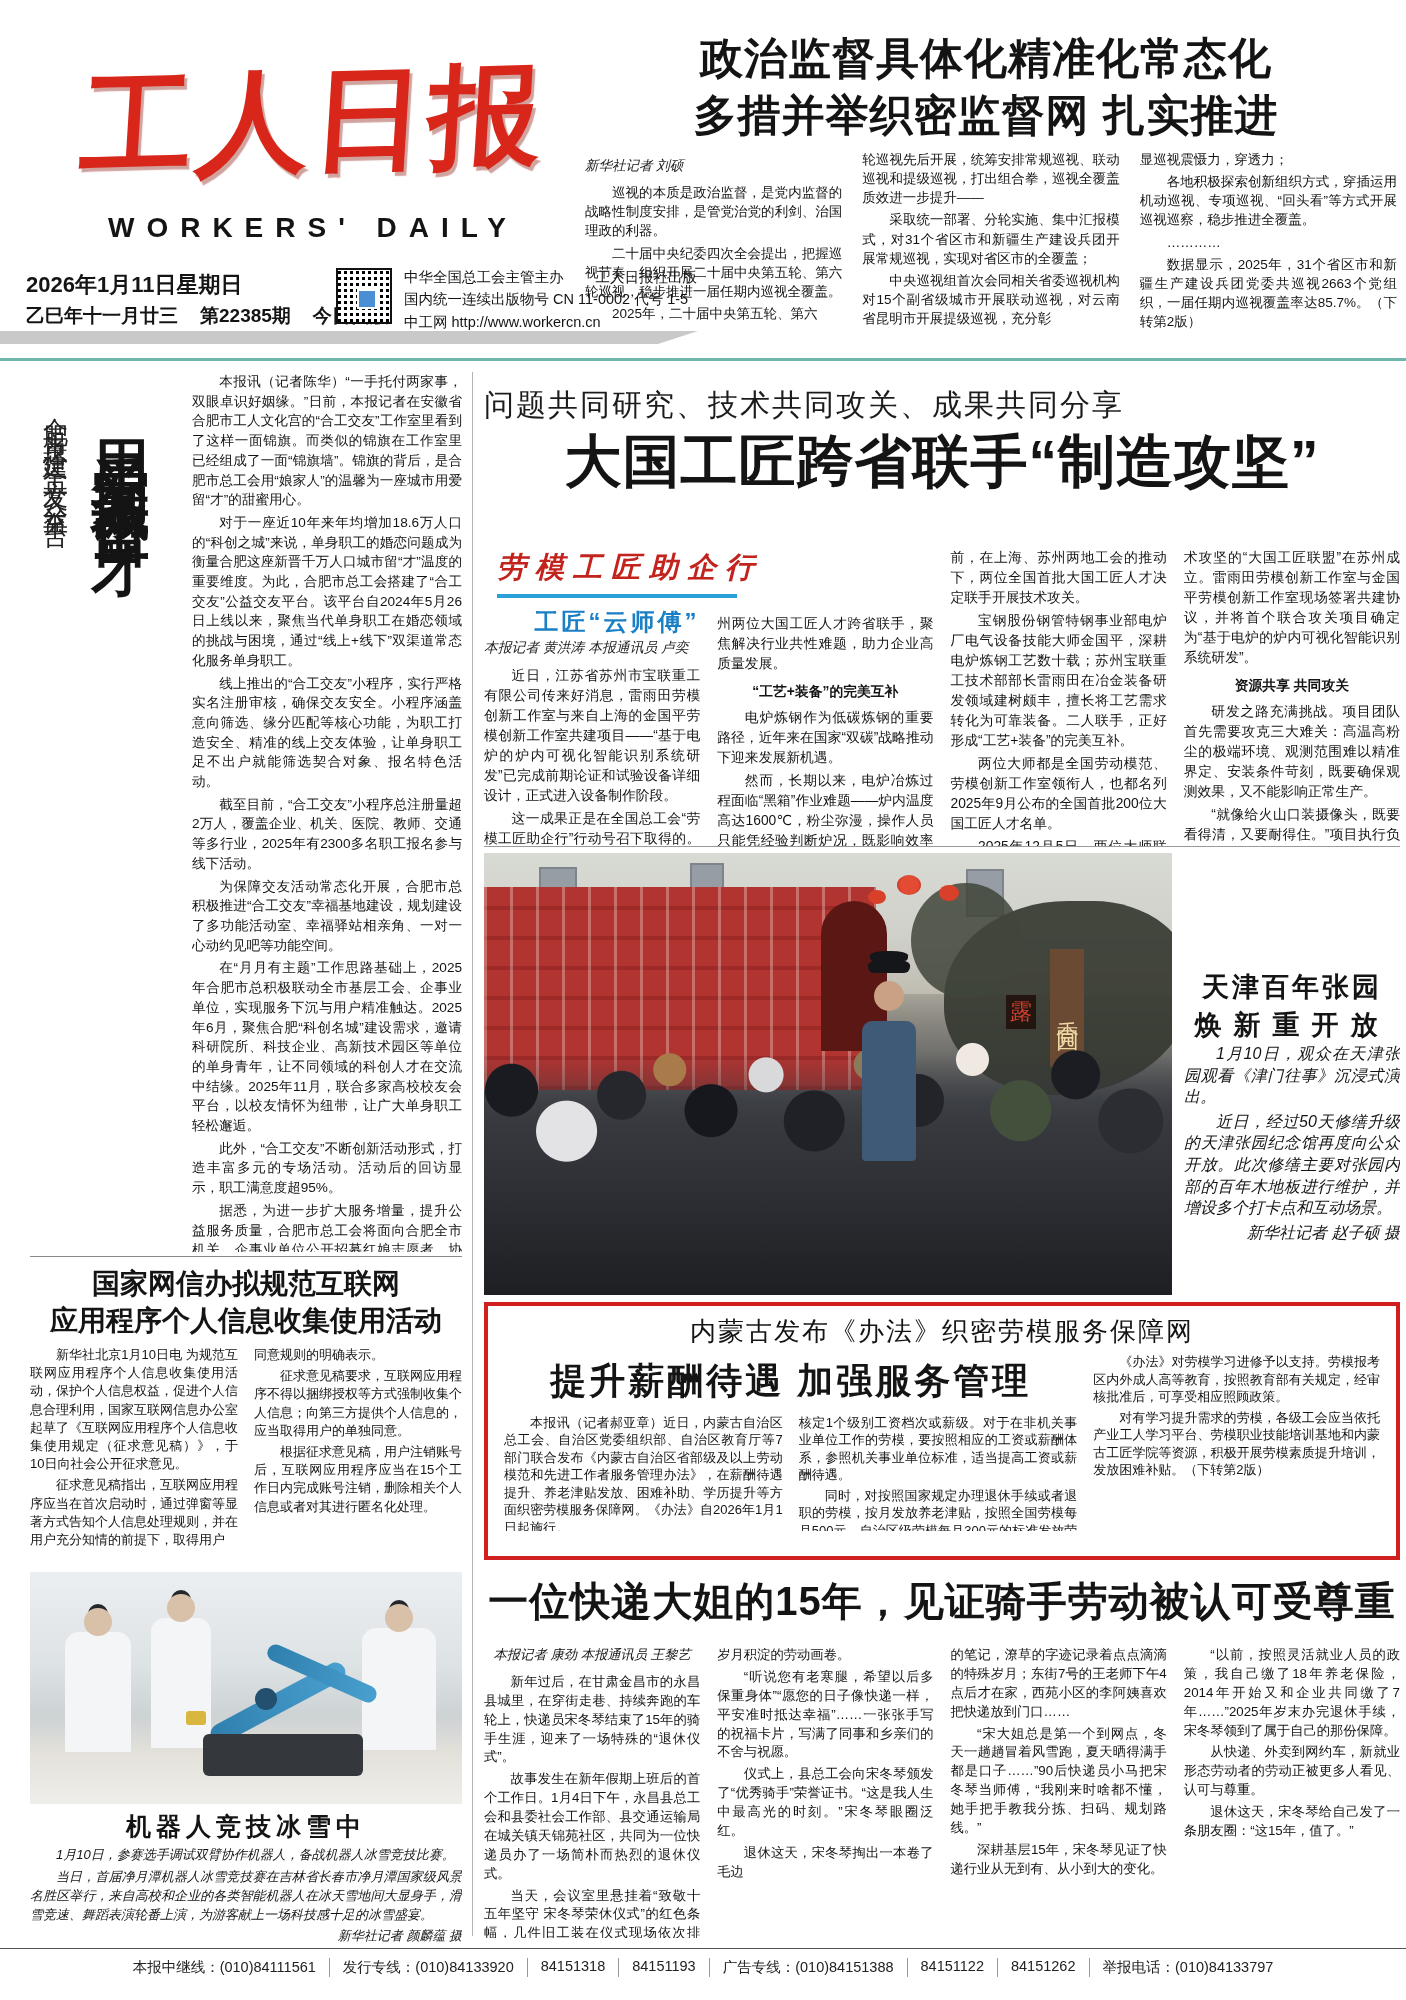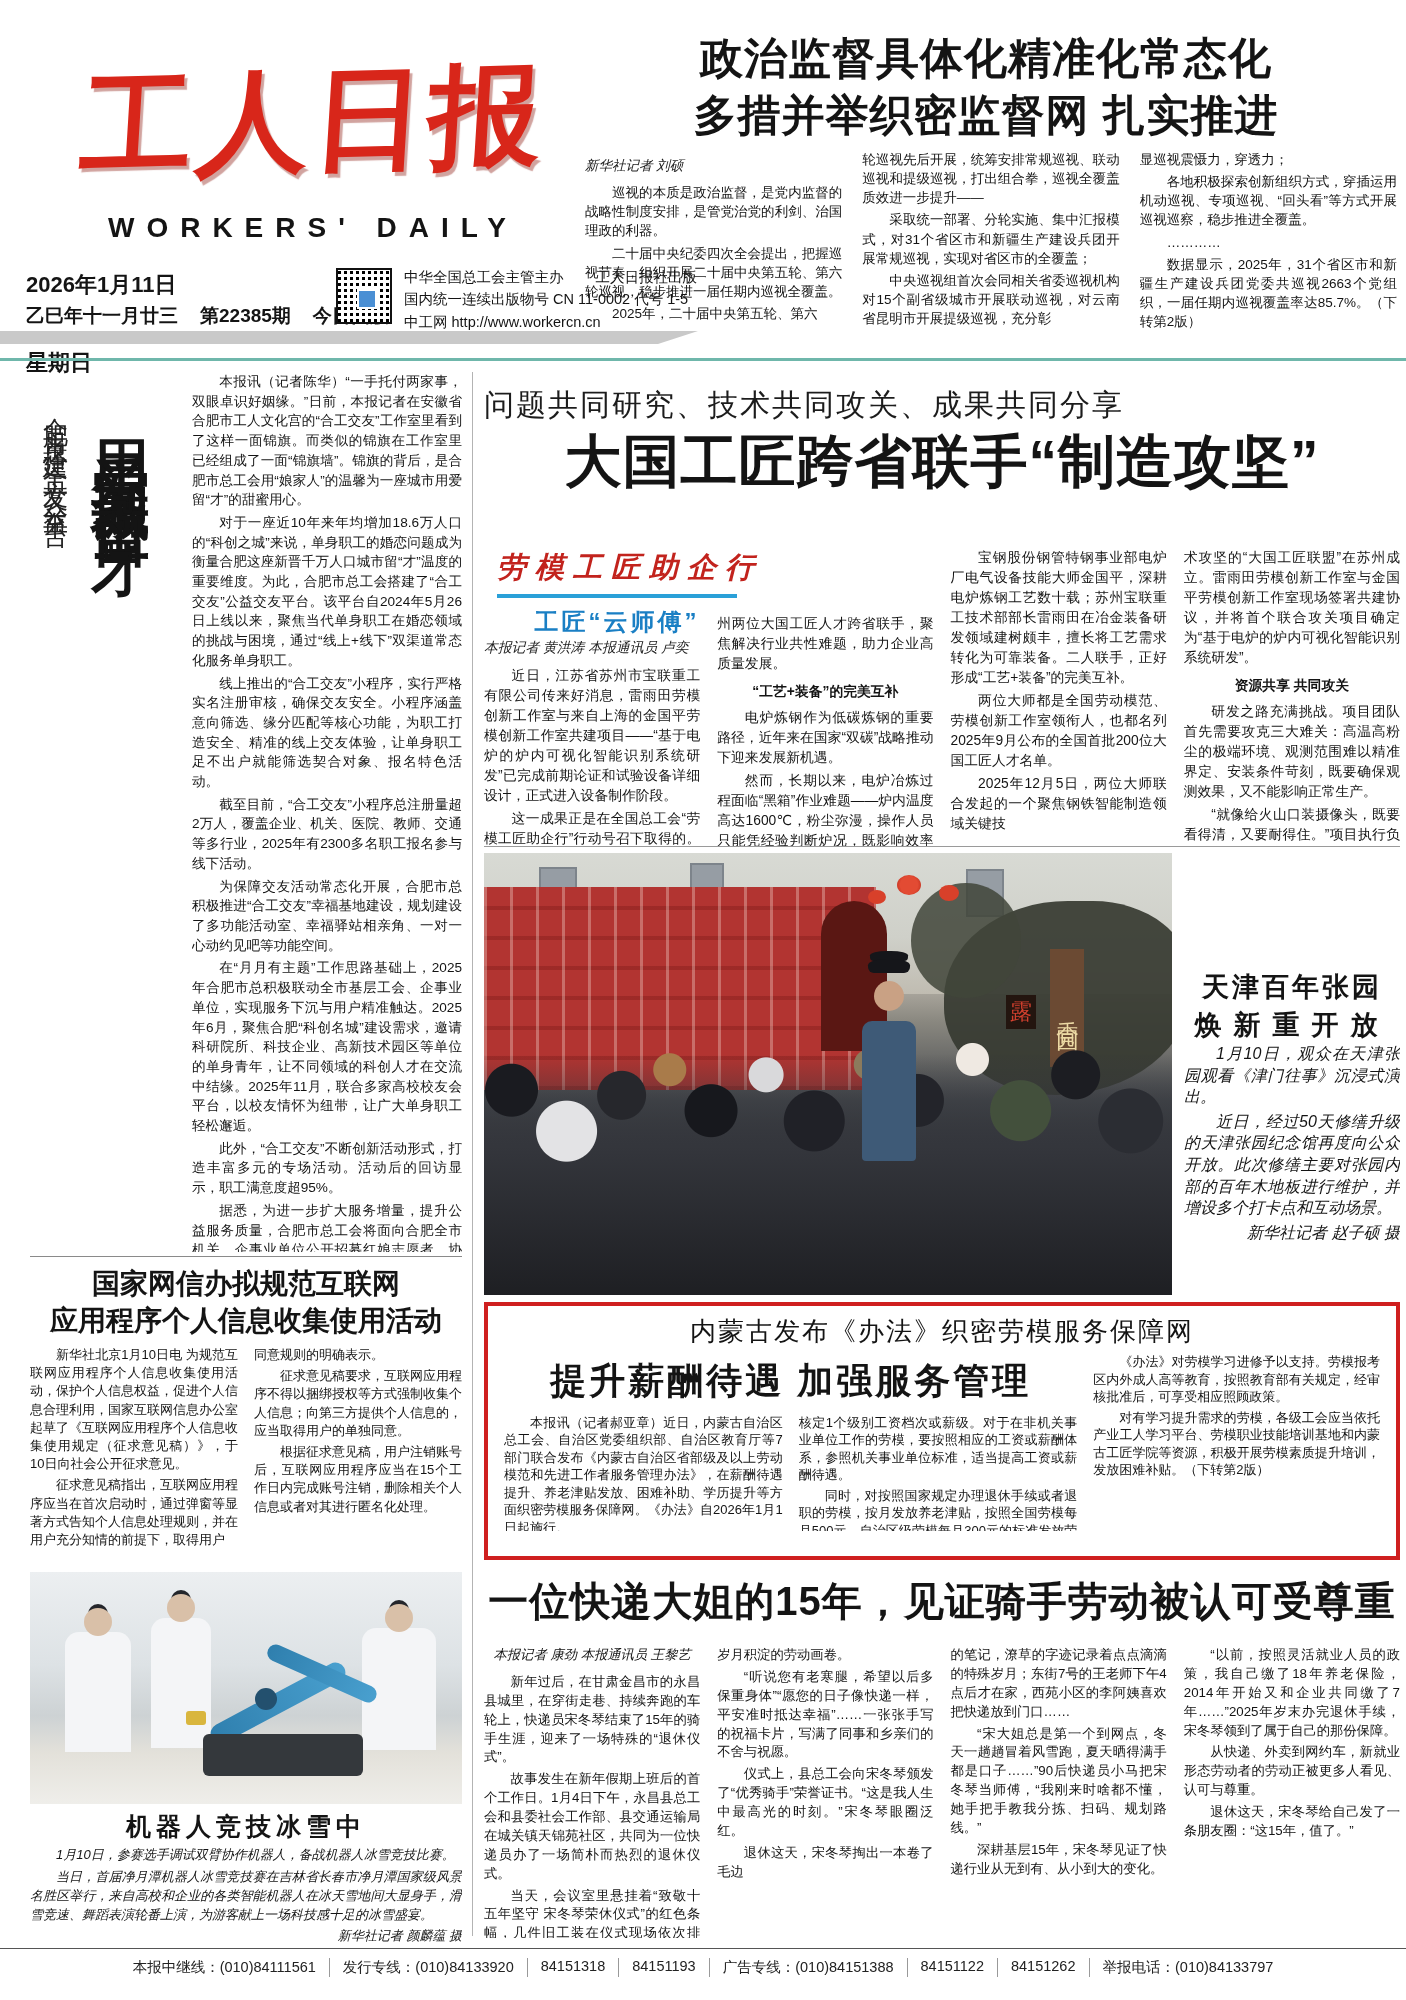--- a/index.html
+++ b/index.html
@@ -10,21 +10,21 @@
   p.ni{text-indent:0;}
   .byline{font-style:italic;color:#222;margin:6px 0 8px 0;}
   .credit{text-align:right;font-style:italic;text-indent:0;}
   .subhead{text-align:center;font-weight:900;text-indent:0;margin:8px 0 6px 0;}
   
   .m-title{left:78px;top:26px;width:470px;height:188px;line-height:188px;text-align:center;
            font-family:"DejaVu Serif","Liberation Serif",serif;font-size:112px;font-weight:900;
            color:#d8261a;letter-spacing:4px;transform:rotate(-1.5deg) skewX(-5deg);
            text-shadow:3px 4px 1px rgba(140,25,15,.4);white-space:nowrap;}
   .m-en{left:78px;top:212px;width:470px;text-align:center;font-size:28px;font-weight:bold;letter-spacing:12px;}
-  .m-d1{left:26px;top:270px;font-size:22px;font-weight:bold;display:flex;gap:48px;white-space:nowrap;flex-direction:column;}
+  .m-d1{left:26px;top:270px;font-size:22px;font-weight:bold;display:flex;white-space:nowrap;}
   .m-d2{left:26px;top:303px;font-size:19px;font-weight:bold;display:flex;gap:22px;white-space:nowrap;}
   .m-qr{left:336px;top:268px;width:56px;height:56px;border:2px solid #111;box-sizing:border-box;
         background-image:repeating-linear-gradient(0deg,#000 0 3px,#fff 3px 6px),
                          repeating-linear-gradient(90deg,#000 0 3px,#fff 3px 6px);
         background-blend-mode:screen;}
   .m-qr i{position:absolute;left:19px;top:19px;width:16px;height:16px;background:#4a8fd4;border:2px solid #fff;}
   .m-pub{left:404px;top:266px;font-size:14.5px;line-height:1.55;white-space:nowrap;}
   .m-pub .pubright{margin-left:28px;}
   
   .t-head{left:575px;top:30px;width:822px;text-align:center;font-weight:900;font-size:43px;
@@ -262,20 +262,21 @@
       <p>这一成果正是在全国总工会“劳模工匠助企行”行动号召下取得的。上海、苏</p>
     </div>
     <div class="col c2">
       <p class="ni">州两位大国工匠人才跨省联手，聚焦解决行业共性难题，助力企业高质量发展。</p>
       <p class="subhead">“工艺+装备”的完美互补</p>
       <p>电炉炼钢作为低碳炼钢的重要路径，近年来在国家“双碳”战略推动下迎来发展新机遇。</p>
       <p>然而，长期以来，电炉冶炼过程面临“黑箱”作业难题——炉内温度高达1600℃，粉尘弥漫，操作人员只能凭经验判断炉况，既影响效率又存在安全隐患。</p>
 
     </div>
     <div class="col">
+      <p class="ni">前，在上海、苏州两地工会的推动下，两位全国首批大国工匠人才决定联手开展技术攻关。</p>
       <p>宝钢股份钢管特钢事业部电炉厂电气设备技能大师金国平，深耕电炉炼钢工艺数十载；苏州宝联重工技术部部长雷雨田在冶金装备研发领域建树颇丰，擅长将工艺需求转化为可靠装备。二人联手，正好形成“工艺+装备”的完美互补。</p>
       <p>两位大师都是全国劳动模范、劳模创新工作室领衔人，也都名列2025年9月公布的全国首批200位大国工匠人才名单。</p>
       <p>2025年12月5日，两位大师联合发起的一个聚焦钢铁智能制造领域关键技</p>
     </div>
     <div class="col">
       <p class="ni">术攻坚的“大国工匠联盟”在苏州成立。雷雨田劳模创新工作室与金国平劳模创新工作室现场签署共建协议，并将首个联合攻关项目确定为“基于电炉的炉内可视化智能识别系统研发”。</p>
       <p class="subhead">资源共享  共同攻关</p>
       <p>研发之路充满挑战。项目团队首先需要攻克三大难关：高温高粉尘的极端环境、观测范围难以精准界定、安装条件苛刻，既要确保观测效果，又不能影响正常生产。</p>
       <p>“就像给火山口装摄像头，既要看得清，又要耐得住。”项目执行负责人李保华这样比喻。（下转第2版）</p>
     </div>

